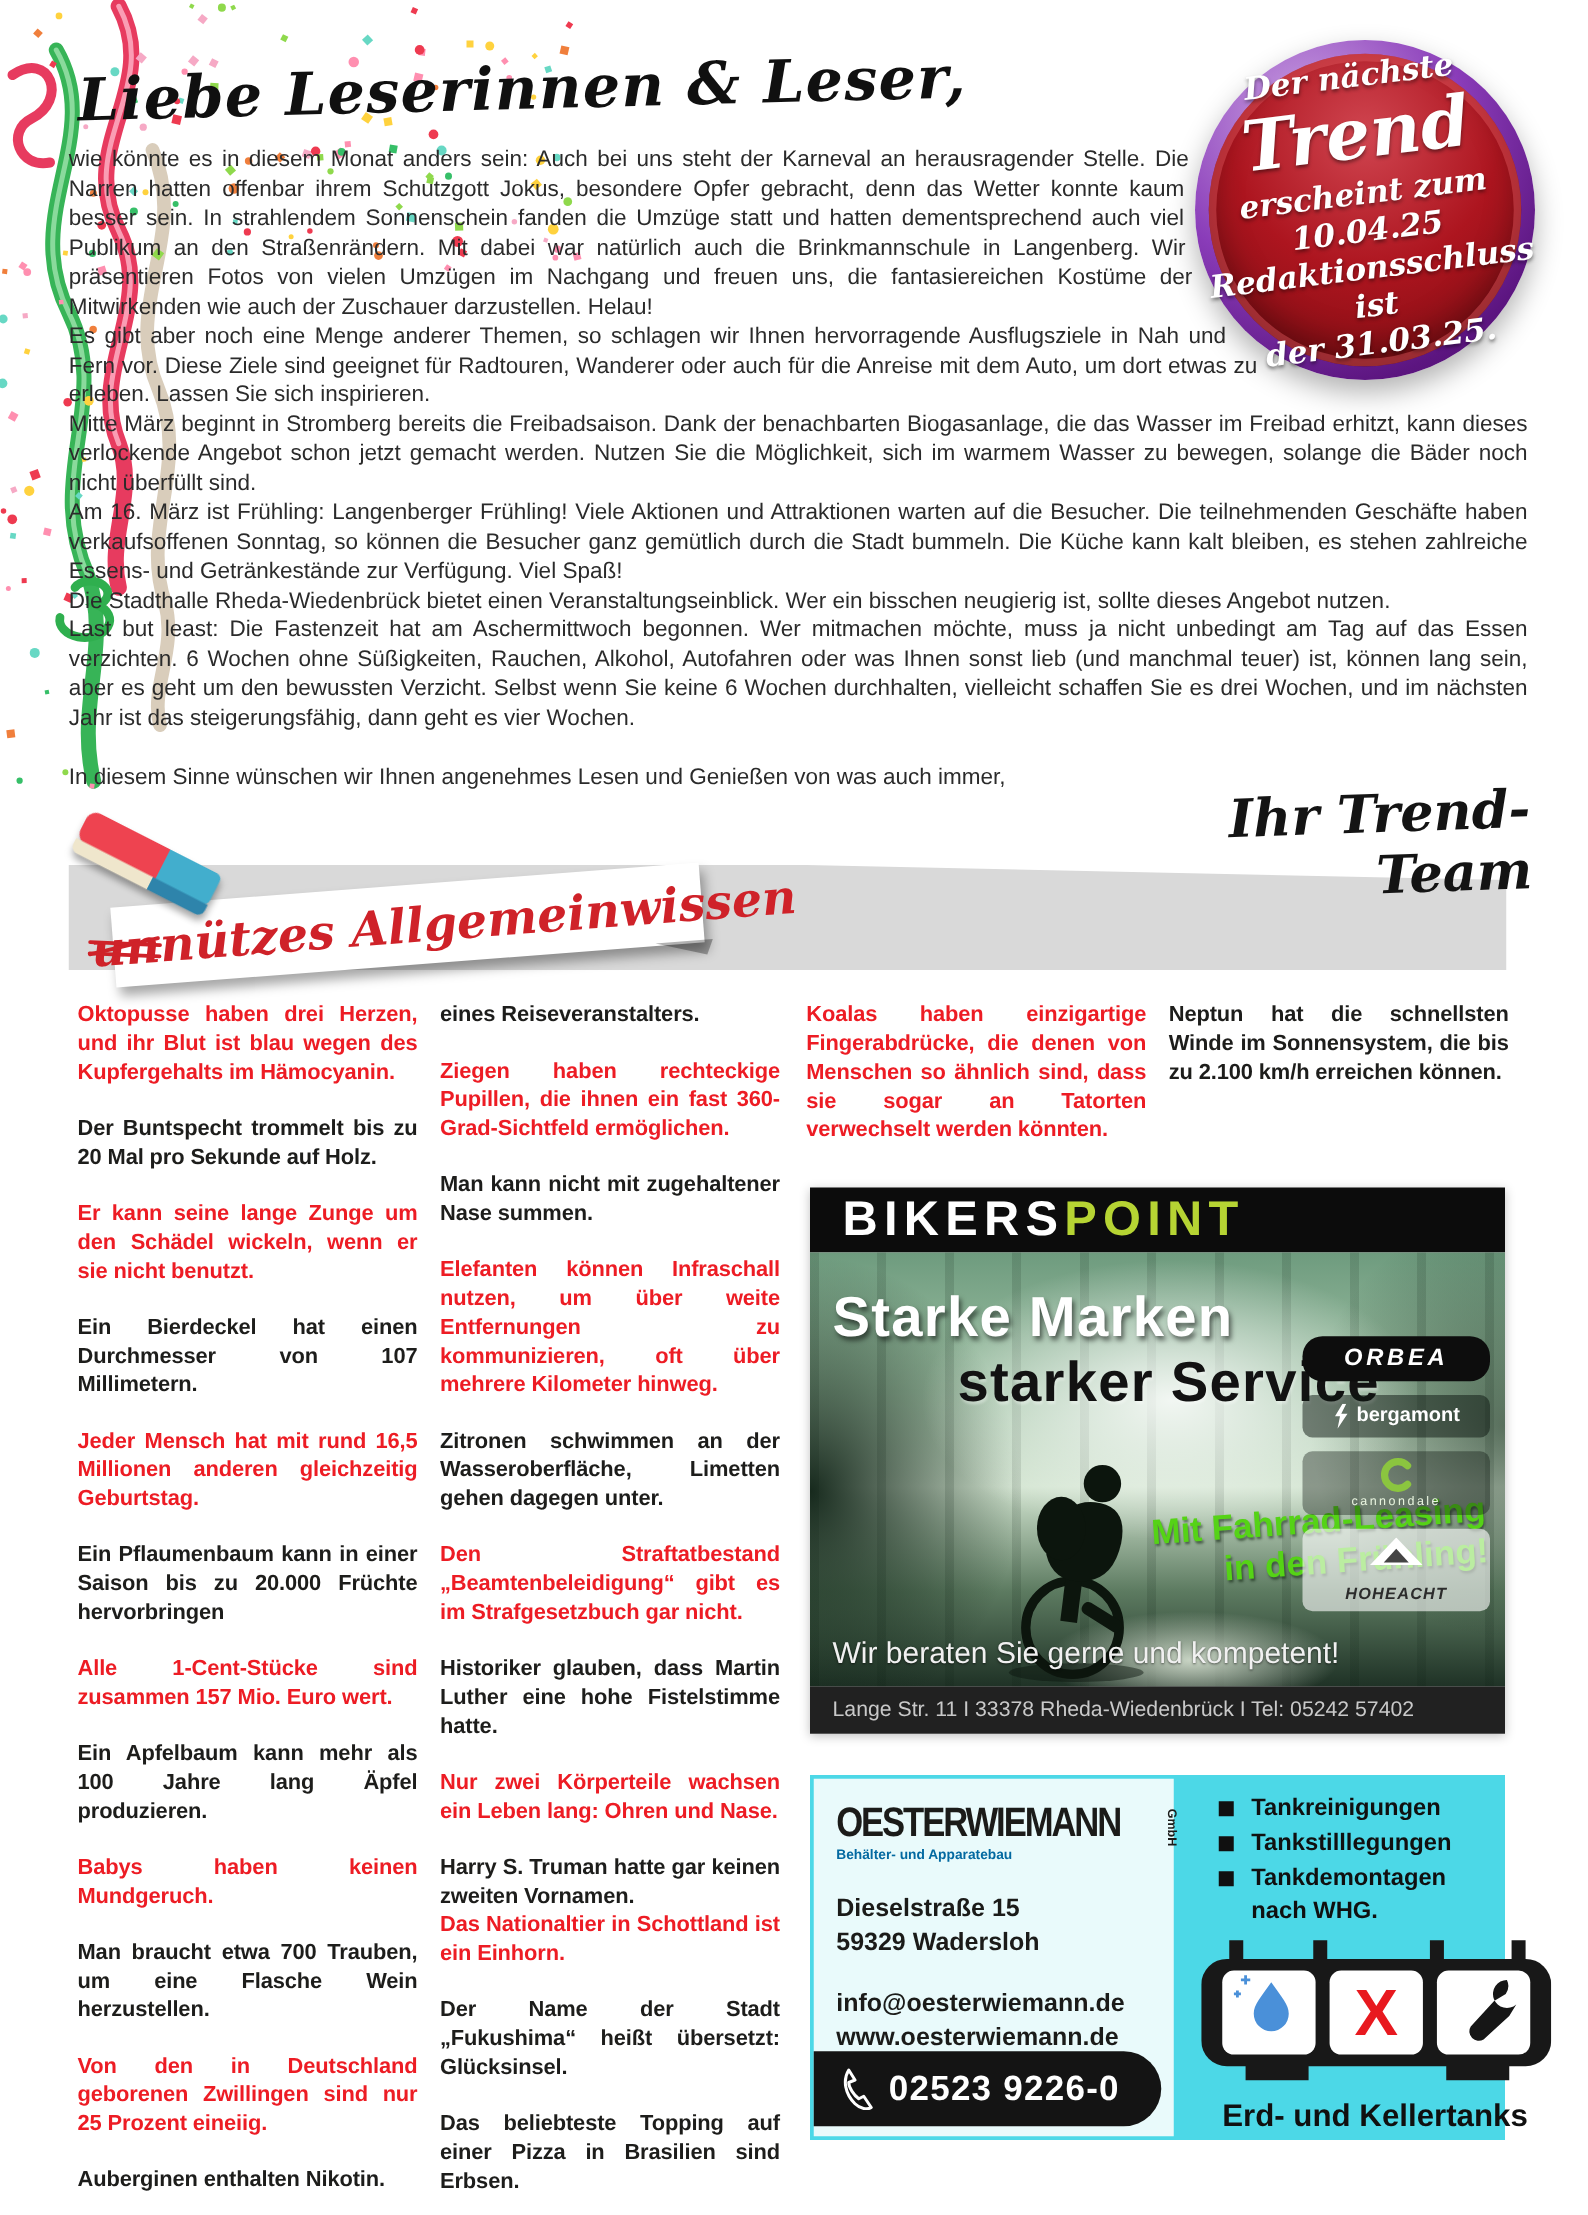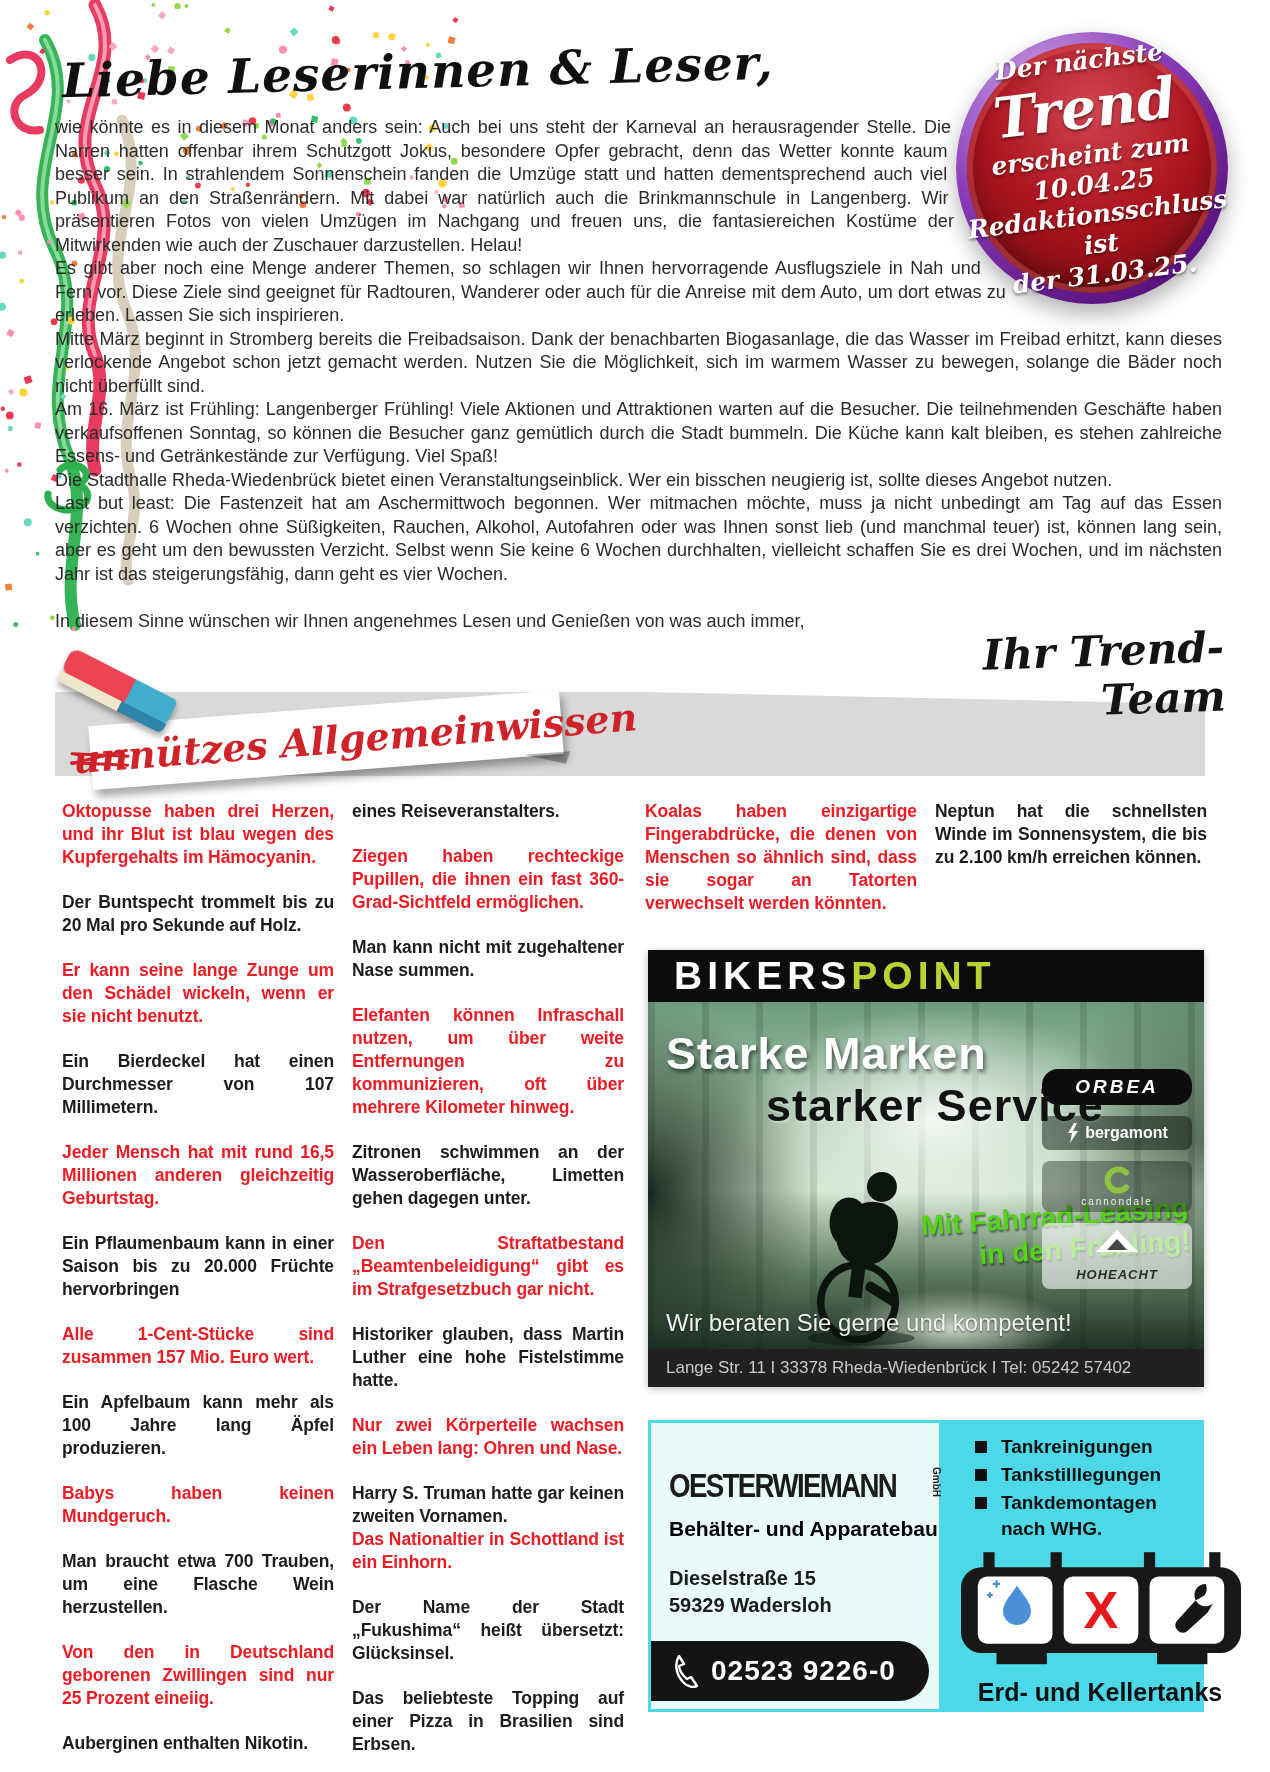--- a/index.html
+++ b/index.html
@@ -102,25 +102,25 @@
        text-shadow:0 1px 2px rgba(0,0,0,.6);}
   #bike-addr{height:38px;background:#212121;color:#c9c9c9;font-size:17px;display:flex;
        align-items:center;padding-left:18px;}
   #cyclist{position:absolute;left:138px;bottom:2px;}
 
   
   #tankad{position:absolute;left:648px;top:1420px;width:556px;height:292px;z-index:2;
           background:#4cd8e7;box-sizing:border-box;}
   #tank-left{position:absolute;left:3px;top:3px;bottom:3px;width:288px;background:#e9fafb;
           padding:16px 0 0 18px;box-sizing:border-box;}
-  #ow-logo-row{display:flex;align-items:flex-start;margin-top:28px;}
+  #ow-logo-row{display:flex;align-items:flex-end;}
   #ow-logo{font-size:33px;font-weight:900;color:#1b1b19;letter-spacing:-2px;
            transform:scaleX(.84);transform-origin:left center;white-space:nowrap;}
   #ow-gmbh{writing-mode:vertical-rl;font-size:10px;font-weight:bold;color:#1b1b19;margin-left:-8px;line-height:10px;}
-  #ow-tag{color:#000000;font-weight:bold;font-size:21px;margin-top:12px;}
+  #ow-tag{color:#0369a1;font-weight:bold;font-size:11px;margin-top:1px;}
   #ow-addr{margin-top:24px;font-weight:bold;font-size:20px;line-height:27px;color:#1b1b19;}
   #ow-net{margin-top:22px;font-weight:bold;font-size:20px;line-height:27px;color:#1b1b19;}
   #phone-box{position:absolute;left:0px;bottom:8px;width:278px;height:60px;background:#141414;
           border-radius:0 30px 30px 0;display:flex;align-items:center;gap:12px;padding-left:20px;
           box-sizing:border-box;}
   #phone-num{color:#fff;font-weight:bold;font-size:28px;letter-spacing:1px;}
   #tank-right{position:absolute;left:291px;top:0;bottom:0;right:0;padding:14px 0 0 36px;box-sizing:border-box;}
   #svc-list{list-style:none;margin:0;padding:0;font-weight:bold;font-size:19px;line-height:26px;color:#101010;}
   #svc-list li{position:relative;padding-left:26px;margin-bottom:2px;}
   #svc-list li::before{content:"";position:absolute;left:0;top:7px;width:12px;height:12px;background:#101010;}

